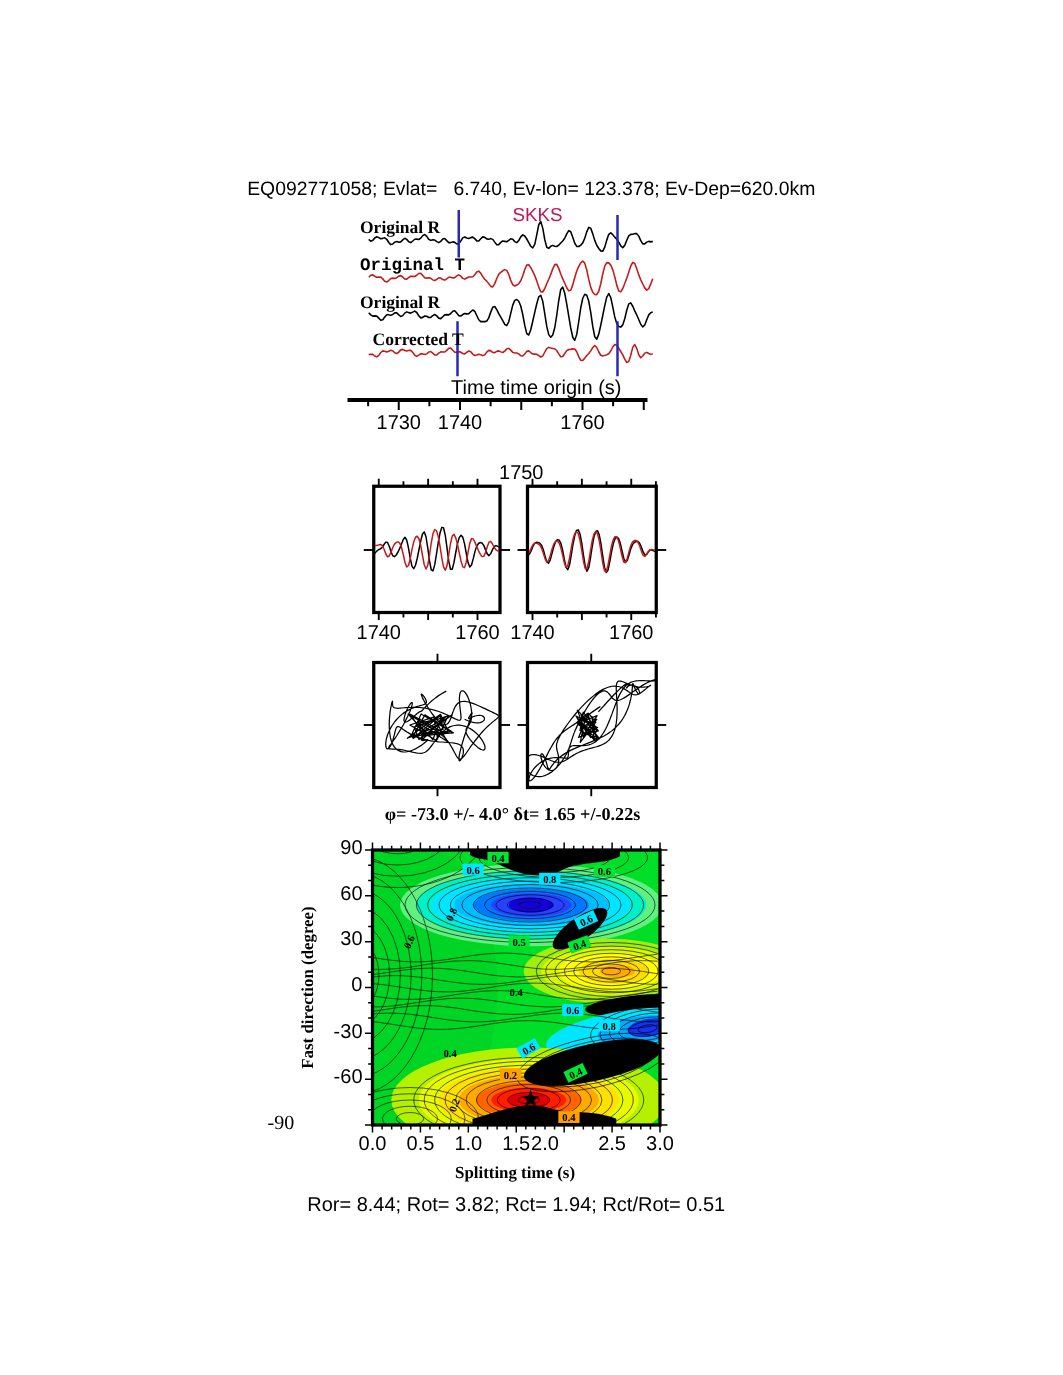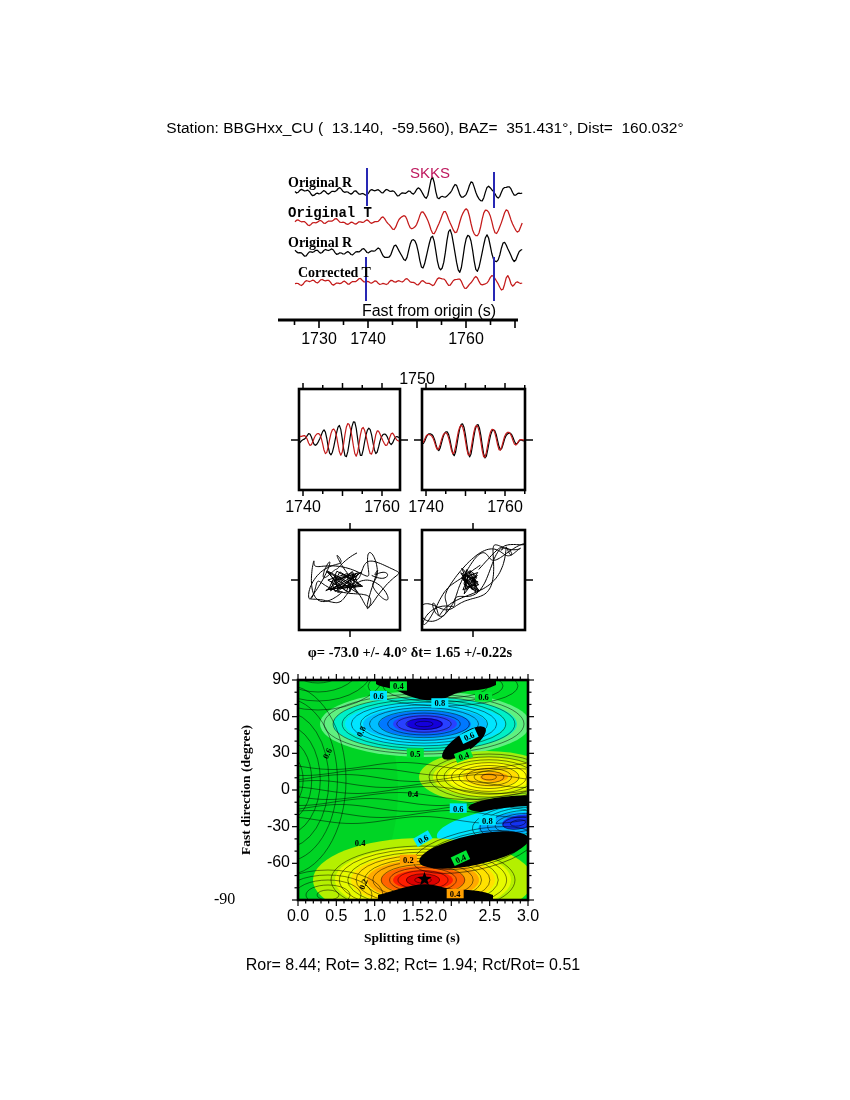--- a/index.html
+++ b/index.html
@@ -11,21 +11,21 @@
   .tick-num{font-size:16px;}
   .ctr{transform:translateX(-50%);}
   svg{position:absolute;display:block;}
   .red{color:#be185d;}
 </style>
 </head>
 <body>
 
 <div class="page">
 
-  <div class="abs hdr" style="top:119px;left:0;">Station: BBGHxx_CU (  13.140,  -59.560), BAZ=  351.431°, Dist=  160.032°</div>
+  <div class="abs hdr" style="top:143px;left:0;">EQ092771058; Evlat=   6.740, Ev-lon= 123.378; Ev-Dep=620.0km</div>
 
   <svg id="gfx" width="850" height="1100" viewBox="0 0 850 1100" style="left:0;top:0;">
       <path d="M295.0,191.5 L296.6,193.0 L298.2,192.3 L299.8,190.4 L301.4,189.4 L303.0,190.1 L304.6,191.0 L306.2,190.7 L307.8,190.2 L309.4,191.4 L311.0,194.0 L312.6,195.7 L314.2,195.2 L315.8,193.7 L317.4,193.2 L319.0,193.8 L320.6,193.5 L322.2,191.9 L323.8,190.6 L325.4,191.5 L327.0,193.4 L328.6,194.1 L330.2,192.8 L331.8,191.4 L333.4,191.3 L335.0,191.6 L336.6,190.5 L338.2,188.5 L339.8,187.6 L341.4,189.1 L343.0,191.4 L344.6,192.3 L346.2,191.8 L347.8,192.0 L349.4,193.3 L351.0,194.1 L352.6,193.1 L354.2,191.2 L355.8,190.8 L357.4,192.5 L359.0,194.1 L360.6,194.1 L362.2,193.5 L363.8,193.9 L365.4,195.1 L367.0,195.0 L368.6,192.8 L370.2,190.3 L371.8,189.6 L373.4,190.4 L375.0,190.8 L376.6,190.1 L378.2,189.7 L379.8,190.9 L381.4,192.7 L383.0,192.8 L384.6,191.0 L386.2,189.5 L387.8,189.9 L389.4,191.1 L391.0,191.4 L392.6,190.9 L394.2,191.5 L395.8,193.7 L397.4,195.8 L399.0,195.7 L400.6,193.9 L402.2,192.8 L403.8,193.1 L405.4,193.4 L407.0,192.3 L408.6,191.0 L410.2,191.4 L411.8,193.3 L413.4,194.1 L415.0,192.4 L416.6,189.5 L418.2,187.9 L419.8,188.8 L421.4,191.2 L423.0,194.1 L424.6,197.0 L426.2,198.3 L427.8,195.5 L429.4,187.9 L431.0,179.8 L432.6,177.2 L434.2,182.5 L435.8,191.6 L437.4,197.8 L439.0,198.7 L440.6,197.0 L442.2,196.3 L443.8,197.0 L445.4,197.2 L447.0,196.1 L448.6,194.4 L450.2,192.8 L451.8,190.5 L453.4,187.1 L455.0,184.5 L456.6,185.4 L458.2,189.8 L459.8,194.6 L461.4,197.1 L463.0,197.2 L464.6,196.1 L466.2,194.3 L467.8,190.6 L469.4,185.5 L471.0,181.9 L472.6,182.6 L474.2,187.1 L475.8,192.3 L477.4,196.2 L479.0,198.8 L480.6,200.7 L482.2,200.9 L483.8,197.7 L485.4,192.1 L487.0,187.4 L488.6,186.2 L490.2,187.7 L491.8,189.7 L493.4,191.4 L495.0,193.8 L496.6,196.7 L498.2,198.1 L499.8,196.3 L501.4,192.2 L503.0,188.7 L504.6,187.5 L506.2,187.4 L507.8,186.9 L509.4,186.9 L511.0,188.9 L512.6,192.5 L514.2,195.1 L515.8,195.1 L517.4,193.7 L519.0,193.1 L520.6,193.5 L522.2,193.1" fill="none" stroke="#000" stroke-width="1.25" stroke-linejoin="round"></path>
       <path d="M295.0,221.8 L296.6,220.2 L298.2,219.9 L299.8,221.0 L301.4,221.8 L303.0,221.7 L304.6,221.7 L306.2,223.1 L307.8,225.0 L309.4,225.6 L311.0,224.4 L312.6,222.8 L314.2,222.5 L315.8,222.8 L317.4,222.2 L319.0,220.9 L320.6,220.5 L322.2,221.6 L323.8,223.2 L325.4,223.3 L327.0,222.0 L328.6,221.0 L330.2,221.1 L331.8,221.2 L333.4,220.2 L335.0,218.8 L336.6,218.7 L338.2,220.4 L339.8,222.2 L341.4,222.5 L343.0,222.2 L344.6,222.6 L346.2,223.9 L347.8,224.4 L349.4,223.5 L351.0,222.2 L352.6,222.4 L354.2,223.6 L355.8,224.1 L357.4,223.1 L359.0,221.8 L360.6,221.8 L362.2,222.4 L363.8,222.1 L365.4,220.7 L367.0,219.9 L368.6,220.9 L370.2,222.7 L371.8,223.3 L373.4,222.4 L375.0,221.6 L376.6,221.6 L378.2,221.4 L379.8,219.8 L381.4,217.6 L383.0,216.9 L384.6,218.6 L386.2,221.3 L387.8,223.4 L389.4,224.9 L391.0,226.9 L392.6,229.1 L394.2,229.5 L395.8,226.9 L397.4,222.8 L399.0,219.5 L400.6,217.8 L402.2,216.6 L403.8,215.7 L405.4,216.3 L407.0,219.6 L408.6,224.3 L410.2,227.8 L411.8,228.8 L413.4,228.0 L415.0,226.8 L416.6,224.6 L418.2,220.6 L419.8,215.6 L421.4,212.1 L423.0,211.8 L424.6,214.1 L426.2,217.1 L427.8,220.4 L429.4,224.7 L431.0,229.7 L432.6,233.3 L434.2,233.6 L435.8,230.8 L437.4,227.0 L439.0,223.4 L440.6,219.5 L442.2,215.1 L443.8,211.7 L445.4,211.5 L447.0,214.7 L448.6,219.2 L450.2,223.1 L451.8,226.6 L453.4,230.2 L455.0,232.7 L456.6,232.2 L458.2,227.9 L459.8,222.0 L461.4,216.8 L463.0,213.1 L464.6,210.3 L466.2,208.8 L467.8,210.5 L469.4,216.0 L471.0,223.5 L472.6,229.9 L474.2,233.8 L475.8,235.6 L477.4,235.7 L479.0,233.0 L480.6,227.0 L482.2,219.2 L483.8,212.9 L485.4,210.1 L487.0,210.3 L488.6,212.1 L490.2,215.7 L491.8,221.4 L493.4,228.1 L495.0,232.8 L496.6,233.5 L498.2,230.8 L499.8,226.8 L501.4,222.6 L503.0,217.8 L504.6,212.8 L506.2,209.9 L507.8,210.8 L509.4,215.0 L511.0,219.9 L512.6,223.9 L514.2,227.2 L515.8,230.3 L517.4,232.1 L519.0,230.9 L520.6,227.1 L522.2,223.0" fill="none" stroke="#C41A1A" stroke-width="1.25" stroke-linejoin="round"></path>
       <path d="M295.0,250.2 L296.6,251.9 L298.2,252.9 L299.8,252.7 L301.4,252.9 L303.0,254.5 L304.6,256.2 L306.2,255.8 L307.8,253.6 L309.4,251.8 L311.0,251.8 L312.6,252.3 L314.2,251.6 L315.8,250.3 L317.4,250.3 L319.0,251.9 L320.6,253.2 L322.2,252.5 L323.8,250.5 L325.4,249.5 L327.0,250.1 L328.6,250.5 L330.2,249.7 L331.8,248.9 L333.4,250.0 L335.0,252.6 L336.6,254.3 L338.2,253.9 L339.8,252.8 L341.4,253.0 L343.0,254.0 L344.6,253.9 L346.2,252.5 L347.8,251.6 L349.4,252.7 L351.0,254.5 L352.6,254.9 L354.2,253.4 L355.8,251.9 L357.4,251.7 L359.0,251.9 L360.6,250.8 L362.2,249.0 L363.8,248.6 L365.4,250.4 L367.0,252.5 L368.6,252.8 L370.2,251.6 L371.8,250.8 L373.4,251.1 L375.0,250.9 L376.6,249.4 L378.2,248.0 L379.8,249.0 L381.4,252.4 L383.0,255.8 L384.6,257.3 L386.2,257.3 L387.8,257.3 L389.4,256.9 L391.0,254.3 L392.6,249.7 L394.2,245.8 L395.8,245.2 L397.4,247.7 L399.0,250.9 L400.6,253.7 L402.2,256.5 L403.8,259.5 L405.4,260.5 L407.0,257.4 L408.6,250.7 L410.2,244.1 L411.8,240.3 L413.4,239.6 L415.0,241.0 L416.6,244.8 L418.2,251.6 L419.8,260.3 L421.4,266.9 L423.0,268.0 L424.6,263.8 L426.2,257.0 L427.8,249.9 L429.4,243.0 L431.0,237.5 L432.6,236.2 L434.2,241.1 L435.8,250.9 L437.4,261.1 L439.0,267.7 L440.6,269.8 L442.2,268.0 L443.8,262.2 L445.4,252.2 L447.0,240.4 L448.6,231.6 L450.2,229.7 L451.8,234.6 L453.4,243.3 L455.0,252.9 L456.6,262.4 L458.2,269.8 L459.8,272.3 L461.4,267.5 L463.0,257.2 L464.6,246.2 L466.2,238.6 L467.8,235.4 L469.4,236.2 L471.0,241.0 L472.6,250.1 L474.2,261.1 L475.8,269.4 L477.4,271.3 L479.0,267.3 L480.6,260.2 L482.2,252.4 L483.8,244.5 L485.4,237.7 L487.0,234.9 L488.6,238.0 L490.2,245.5 L491.8,253.5 L493.4,258.8 L495.0,261.2 L496.6,261.7 L498.2,259.9 L499.8,255.0 L501.4,248.2 L503.0,243.1 L504.6,242.3 L506.2,245.0 L507.8,248.7 L509.4,252.0 L511.0,255.6 L512.6,259.4 L514.2,261.5 L515.8,260.0 L517.4,255.8 L519.0,251.9 L520.6,250.2 L522.2,249.5" fill="none" stroke="#000" stroke-width="1.25" stroke-linejoin="round"></path>
       <path d="M295.0,283.7 L296.6,283.4 L298.2,283.5 L299.8,284.8 L301.4,285.5 L303.0,284.3 L304.6,282.0 L306.2,280.7 L307.8,281.0 L309.4,281.6 L311.0,281.0 L312.6,280.2 L314.2,280.7 L315.8,282.2 L317.4,282.9 L319.0,281.7 L320.6,279.9 L322.2,279.5 L323.8,280.4 L325.4,280.8 L327.0,280.3 L328.6,280.3 L330.2,281.9 L331.8,284.2 L333.4,285.1 L335.0,284.1 L336.6,283.0 L338.2,283.1 L339.8,283.6 L341.4,283.1 L343.0,281.7 L344.6,281.2 L346.2,282.5 L347.8,284.0 L349.4,284.0 L351.0,282.5 L352.6,281.5 L354.2,281.6 L355.8,281.6 L357.4,280.3 L359.0,278.6 L360.6,278.5 L362.2,280.2 L363.8,281.8 L365.4,281.9 L367.0,281.3 L368.6,281.7 L370.2,282.8 L371.8,283.1 L373.4,281.9 L375.0,280.8 L376.6,281.4 L378.2,283.3 L379.8,284.4 L381.4,284.0 L383.0,283.4 L384.6,283.8 L386.2,284.5 L387.8,283.8 L389.4,281.7 L391.0,280.3 L392.6,280.7 L394.2,281.9 L395.8,282.1 L397.4,281.1 L399.0,280.7 L400.6,281.5 L402.2,282.0 L403.8,280.9 L405.4,279.1 L407.0,278.6 L408.6,280.1 L410.2,281.9 L411.8,282.4 L413.4,282.4 L415.0,283.1 L416.6,284.6 L418.2,284.8 L419.8,283.2 L421.4,281.1 L423.0,280.7 L424.6,282.0 L426.2,283.2 L427.8,283.3 L429.4,283.4 L431.0,284.5 L432.6,285.6 L434.2,284.8 L435.8,281.8 L437.4,278.9 L439.0,277.9 L440.6,278.4 L442.2,278.8 L443.8,279.0 L445.4,280.4 L447.0,283.1 L448.6,285.4 L450.2,285.2 L451.8,282.8 L453.4,280.5 L455.0,279.6 L456.6,279.5 L458.2,279.1 L459.8,279.2 L461.4,281.4 L463.0,285.3 L464.6,288.2 L466.2,288.4 L467.8,286.5 L469.4,284.4 L471.0,282.8 L472.6,280.7 L474.2,278.0 L475.8,276.5 L477.4,278.0 L479.0,281.4 L480.6,284.2 L482.2,284.8 L483.8,284.3 L485.4,283.8 L487.0,283.0 L488.6,280.8 L490.2,277.6 L491.8,275.6 L493.4,276.2 L495.0,278.5 L496.6,281.2 L498.2,283.9 L499.8,287.3 L501.4,290.0 L503.0,289.3 L504.6,284.2 L506.2,277.9 L507.8,275.6 L509.4,278.7 L511.0,283.8 L512.6,286.2 L514.2,284.8 L515.8,282.5 L517.4,281.9 L519.0,282.8 L520.6,283.5 L522.2,283.0" fill="none" stroke="#C41A1A" stroke-width="1.25" stroke-linejoin="round"></path>
       <line x1="367" y1="168" x2="367" y2="206" stroke="#2828B4" stroke-width="2"></line>
       <line x1="494" y1="172" x2="494" y2="208" stroke="#2828B4" stroke-width="2"></line>
       <line x1="366" y1="257" x2="366" y2="301" stroke="#2828B4" stroke-width="2"></line>
       <line x1="494" y1="257" x2="494" y2="301" stroke="#2828B4" stroke-width="2"></line>
@@ -102,21 +102,21 @@
       <line x1="525" y1="580" x2="533" y2="580" stroke="#000" stroke-width="1.5"></line>
     </svg>
 
   <div class="abs serifbold" style="top:175px;left:288px;font-size:14px;">Original R</div>
   <div class="abs serifbold" style="top:205px;left:288px;font-size:14px;font-family:Liberation Mono, monospace;">Original T</div>
   <div class="abs serifbold" style="top:235px;left:288px;font-size:14px;">Original R</div>
   <div class="abs serifbold" style="top:265px;left:298px;font-size:14px;text-align:center;">Corrected T</div>
 
   <div class="abs red ctr" style="top:164px;left:430px;font-size:15px;">SKKS</div>
 
-  <div class="abs ctr" style="top:302px;left:429px;font-size:16px;">Fast from origin (s)</div>
+  <div class="abs ctr" style="top:302px;left:429px;font-size:16px;">Time time origin (s)</div>
   <div id="time-ticks">
       <div class="abs tick-num ctr" style="left: 319px; top: 330px;">1730</div>
       <div class="abs tick-num ctr" style="left: 368px; top: 330px;">1740</div>
       <div class="abs tick-num ctr" style="left: 417px; top: 330px; margin-top: 40px;">1750</div>
       <div class="abs tick-num ctr" style="left: 466px; top: 330px;">1760</div>
     </div>
 
   <div id="panel-ticks">
       <div class="abs tick-num ctr" style="left: 303px; top: 498px;">1740</div>
       <div class="abs tick-num ctr" style="left: 382px; top: 498px;">1760</div>

